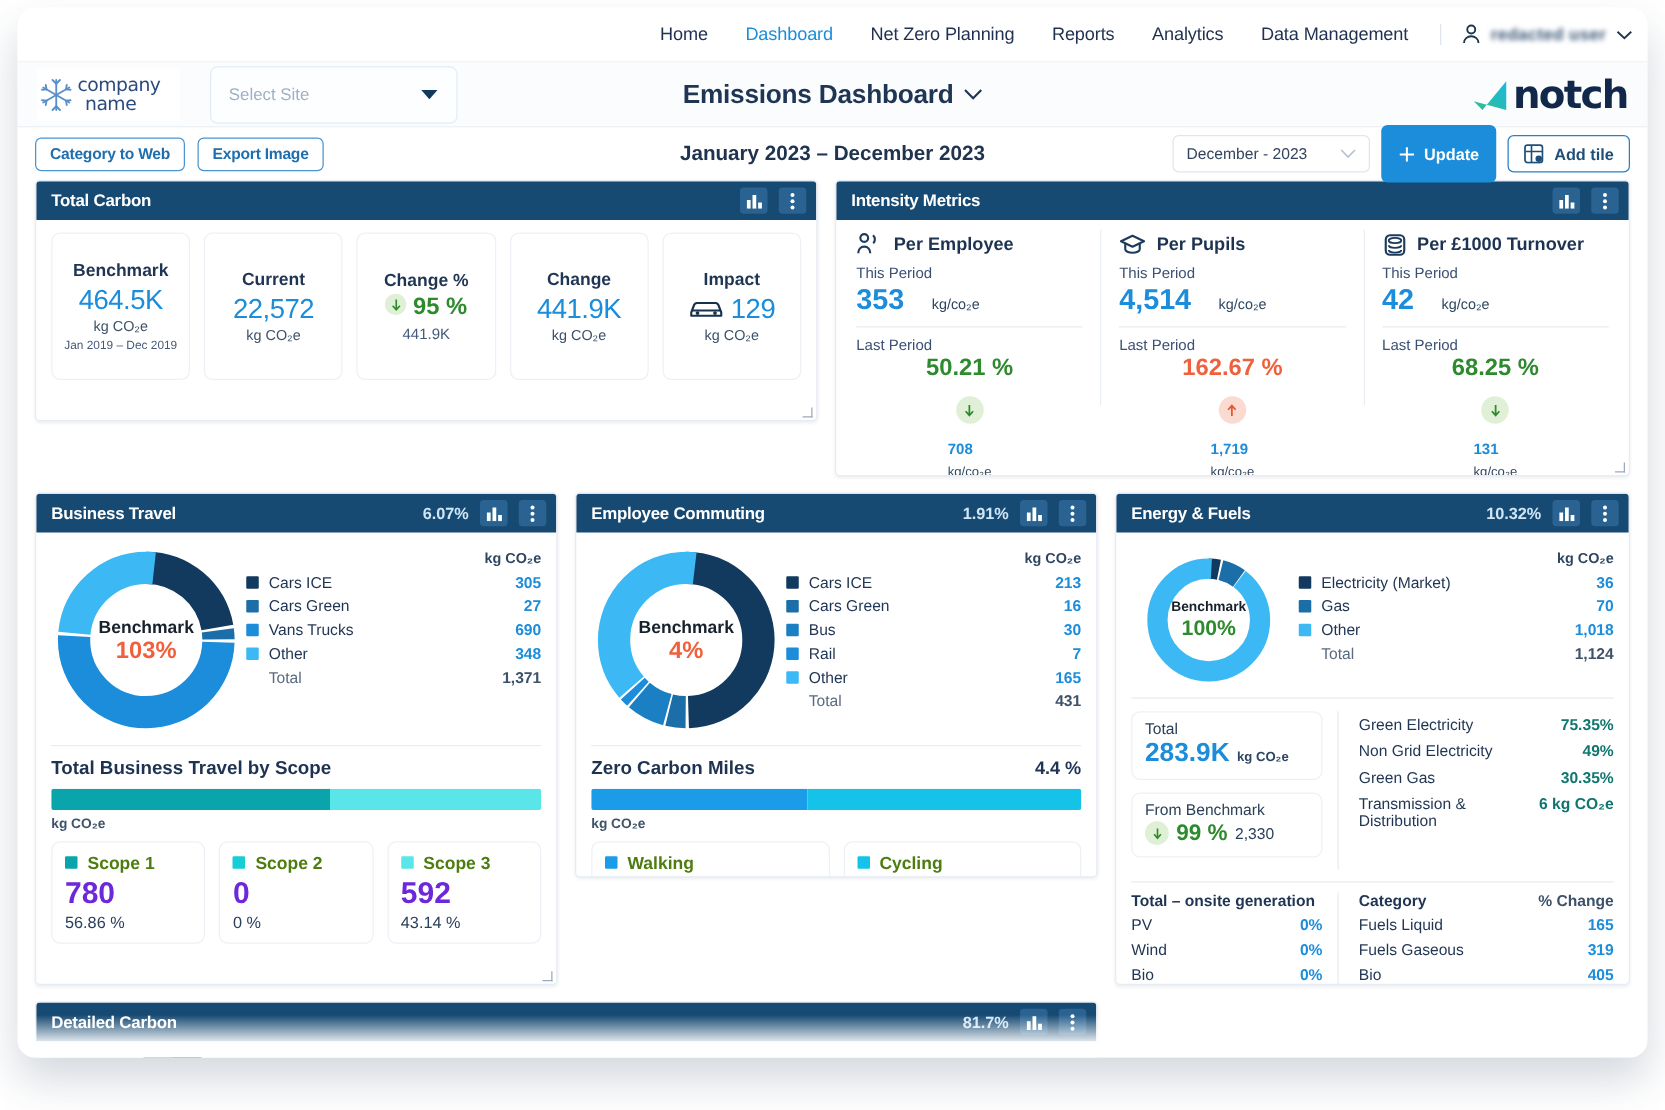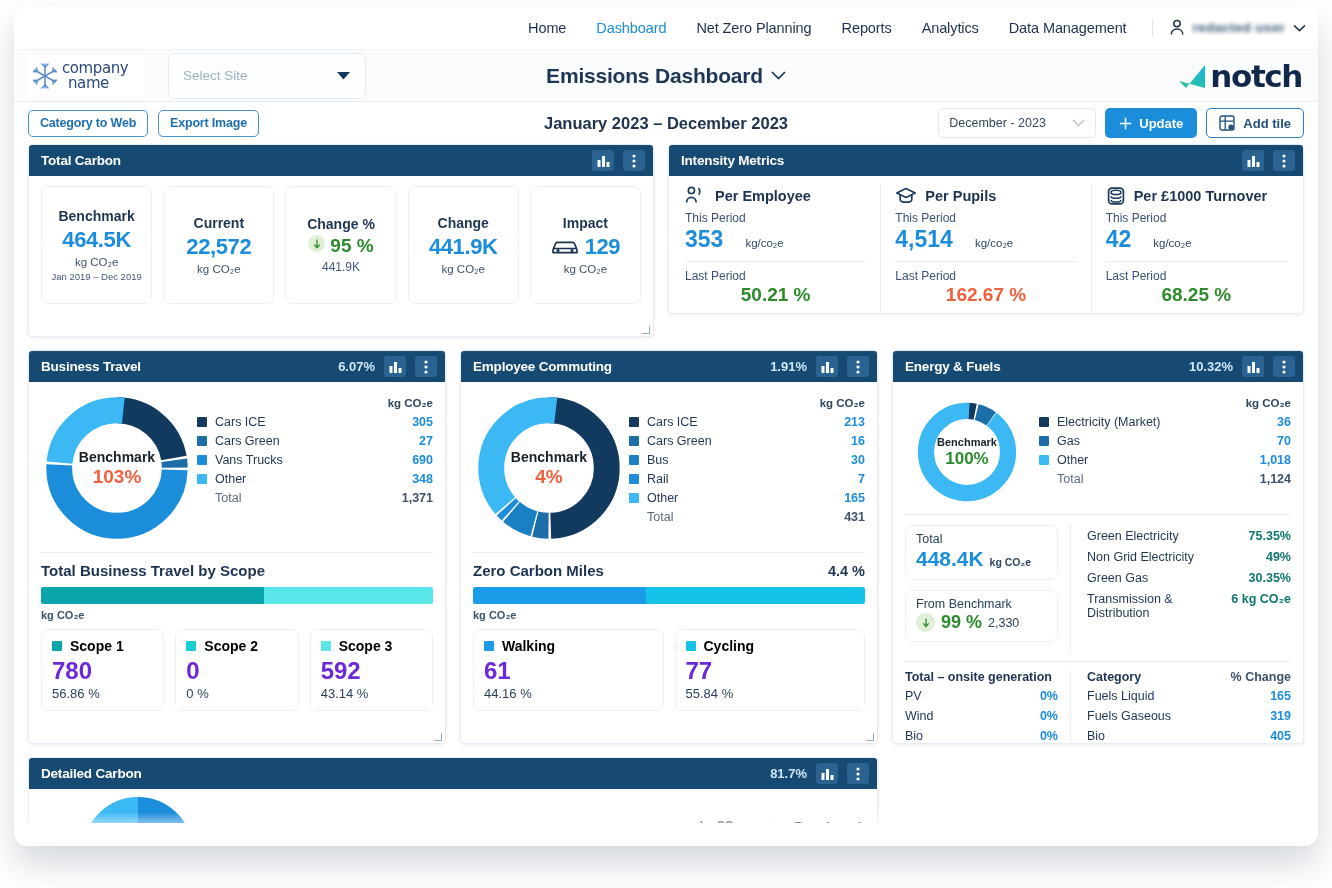--- a/index.html
+++ b/index.html
@@ -97,21 +97,21 @@
   }
   .toolbar-right {
     margin-left:auto; display:flex; align-items:center; gap:9px; z-index:2;
   }
   .month-select {
     width:158px; height:30px; border:1px solid #dfe6ee; border-radius:5px;
     background:#fff; display:flex; align-items:center; justify-content:space-between;
     padding:0 10px; font-size:12.5px; color:#33455e;
   }
   .btn-primary {
-    height:30px; padding:0 14px; background:#1b8ddb; border:none; border-radius:5px;
+    height:46px; padding:0 14px; background:#1b8ddb; border:none; border-radius:5px;
     color:#fff; font-size:13px; font-weight:bold; display:flex; align-items:center;
     gap:7px; cursor:pointer; font-family:"Liberation Sans", sans-serif;
   }
   .btn-addtile {
     height:30px; padding:0 12px; background:#fff; border:1px solid #2b7fc4;
     border-radius:5px; color:#1f4f79; font-size:13px; font-weight:bold;
     display:flex; align-items:center; gap:8px; cursor:pointer;
     font-family:"Liberation Sans", sans-serif;
   }
 
@@ -143,21 +143,21 @@
   }
 
   
   .stat-row { display:flex; gap:11px; height:118px; }
   .stat {
     flex:1; border:1px solid #edf1f6; border-radius:7px; background:#fff;
     display:flex; flex-direction:column; align-items:center; justify-content:center;
     gap:3px; padding:6px 2px;
   }
   .stat-label { font-size:14px; color:#1f3553; font-weight:600; }
-  .stat-value { font-size:22px; color:#1b8ddb; font-weight:bold; letter-spacing:-.4px; }
+  .stat-value { font-size:22px; color:#1b8ddb; font-weight:normal; letter-spacing:-.4px; }
   .stat-unit { font-size:11.5px; color:#3d5169; }
   .stat-sub { font-size:9.5px; color:#44597a; }
   .chg { display:flex; gap:5px; }
   .chg .pill {
     width:17px; height:17px; border-radius:50%; background:#dff0d6;
     display:flex; align-items:center; justify-content:center;
   }
   .chg-val { font-size:19px; font-weight:bold; color:#2d8a2d; }
   .impact { display:flex; align-items:center; gap:6px; }
 
@@ -207,21 +207,21 @@
   .sec-head { display:flex; align-items:center; margin-bottom:8px; }
   .sec-title { font-size:15px; color:#1d3351; font-weight:600; }
   .sec-val { margin-left:auto; font-size:14.5px; color:#1f3553; font-weight:600; }
   .bar { display:flex; height:17px; border-radius:2px; overflow:hidden; }
   .bar-unit { font-size:11px; color:#3e5268; font-weight:600; margin:5px 0 8px; }
   .scope-row { display:flex; gap:11px; }
   .scope {
     flex:1; border:1px solid #edf1f6; border-radius:7px; padding:8px 10px 9px;
   }
   .scope-top { display:flex; align-items:center; gap:8px; margin-bottom:2px; }
-  .scope-name { font-size:14px; color:#000000; font-weight:600; }
+  .scope-name { font-size:14px; color:#4d7c0f; font-weight:600; }
   .scope-val { font-size:24px; color:#6d28d9; font-weight:bold; line-height:1.25; }
   .scope-pct { font-size:13px; color:#2a3f5c; }
 
   
   .en-two { display:flex; gap:0; }
   .en-left { width:166px; padding-right:12px; border-right:1px solid #e6edf4; }
   .en-right { flex:1; padding-left:16px; }
   .mini {
     border:1px solid #edf1f6; border-radius:7px; padding:6px 10px 8px;
     margin-bottom:10px;
@@ -424,21 +424,21 @@
                 <span class="stat-value">129</span>
               </div>
               <div class="stat-unit">kg CO₂e</div>
             </div>
 
           </div>
           <div class="resize"></div>
         </div>
       </div>
 
-      <div class="card" style="flex:1;height:170px">
+      <div class="card" style="flex:1;height:237px">
         <div class="card-head">
           <span class="card-title">Intensity Metrics</span>
           <div class="head-ico m0">
             <svg width="13" height="12" viewBox="0 0 13 12">
               <rect x="0.5" y="5" width="3" height="7" fill="#fff"></rect>
                 <rect x="5" y="1" width="3" height="11" fill="#fff"></rect>
                 <rect x="9.5" y="7" width="3" height="5" fill="#fff"></rect>
             </svg>
           </div>
           <div class="head-ico">
@@ -653,21 +653,21 @@
                 <span class="scope-name">Scope 3</span>
               </div>
               <div class="scope-val">592</div>
               <div class="scope-pct">43.14 %</div>
             </div>
           </div>
           <div class="resize"></div>
         </div>
       </div>
 
-      <div class="card" style="width:418px;height:394px">
+      <div class="card" style="width:418px;height:308px">
         <div class="card-head">
           <span class="card-title">Employee Commuting</span>
           <span class="card-pct">1.91%</span>
           <div class="head-ico">
             <svg width="13" height="12" viewBox="0 0 13 12">
               <rect x="0.5" y="5" width="3" height="7" fill="#fff"></rect>
                 <rect x="5" y="1" width="3" height="11" fill="#fff"></rect>
                 <rect x="9.5" y="7" width="3" height="5" fill="#fff"></rect>
             </svg>
           </div>
@@ -823,21 +823,21 @@
             </div>
           </div>
 
           <div class="sep" style="margin:8px 0 10px"></div>
 
           <div class="en-two">
             <div class="en-left">
               <div class="mini">
                 <div class="mini-lbl">Total</div>
                 <div class="mini-val">
-                  <span>448.4K</span>
+                  <span>283.9K</span>
                   <small>kg CO₂e</small>
                 </div>
               </div>
               <div class="mini">
                 <div class="mini-lbl">From Benchmark</div>
                 <div class="mini-bm">
                   <span class="im-badge" style="width:19px;height:19px">
                     <svg width="8" height="10" viewBox="0 0 8 10">
                       <path d="M4 .8 V7.8 M1.3 5.4 L4 8.6 L6.7 5.4" fill="none" stroke="#2d8a2d" stroke-width="1.3"></path>
                     </svg>

